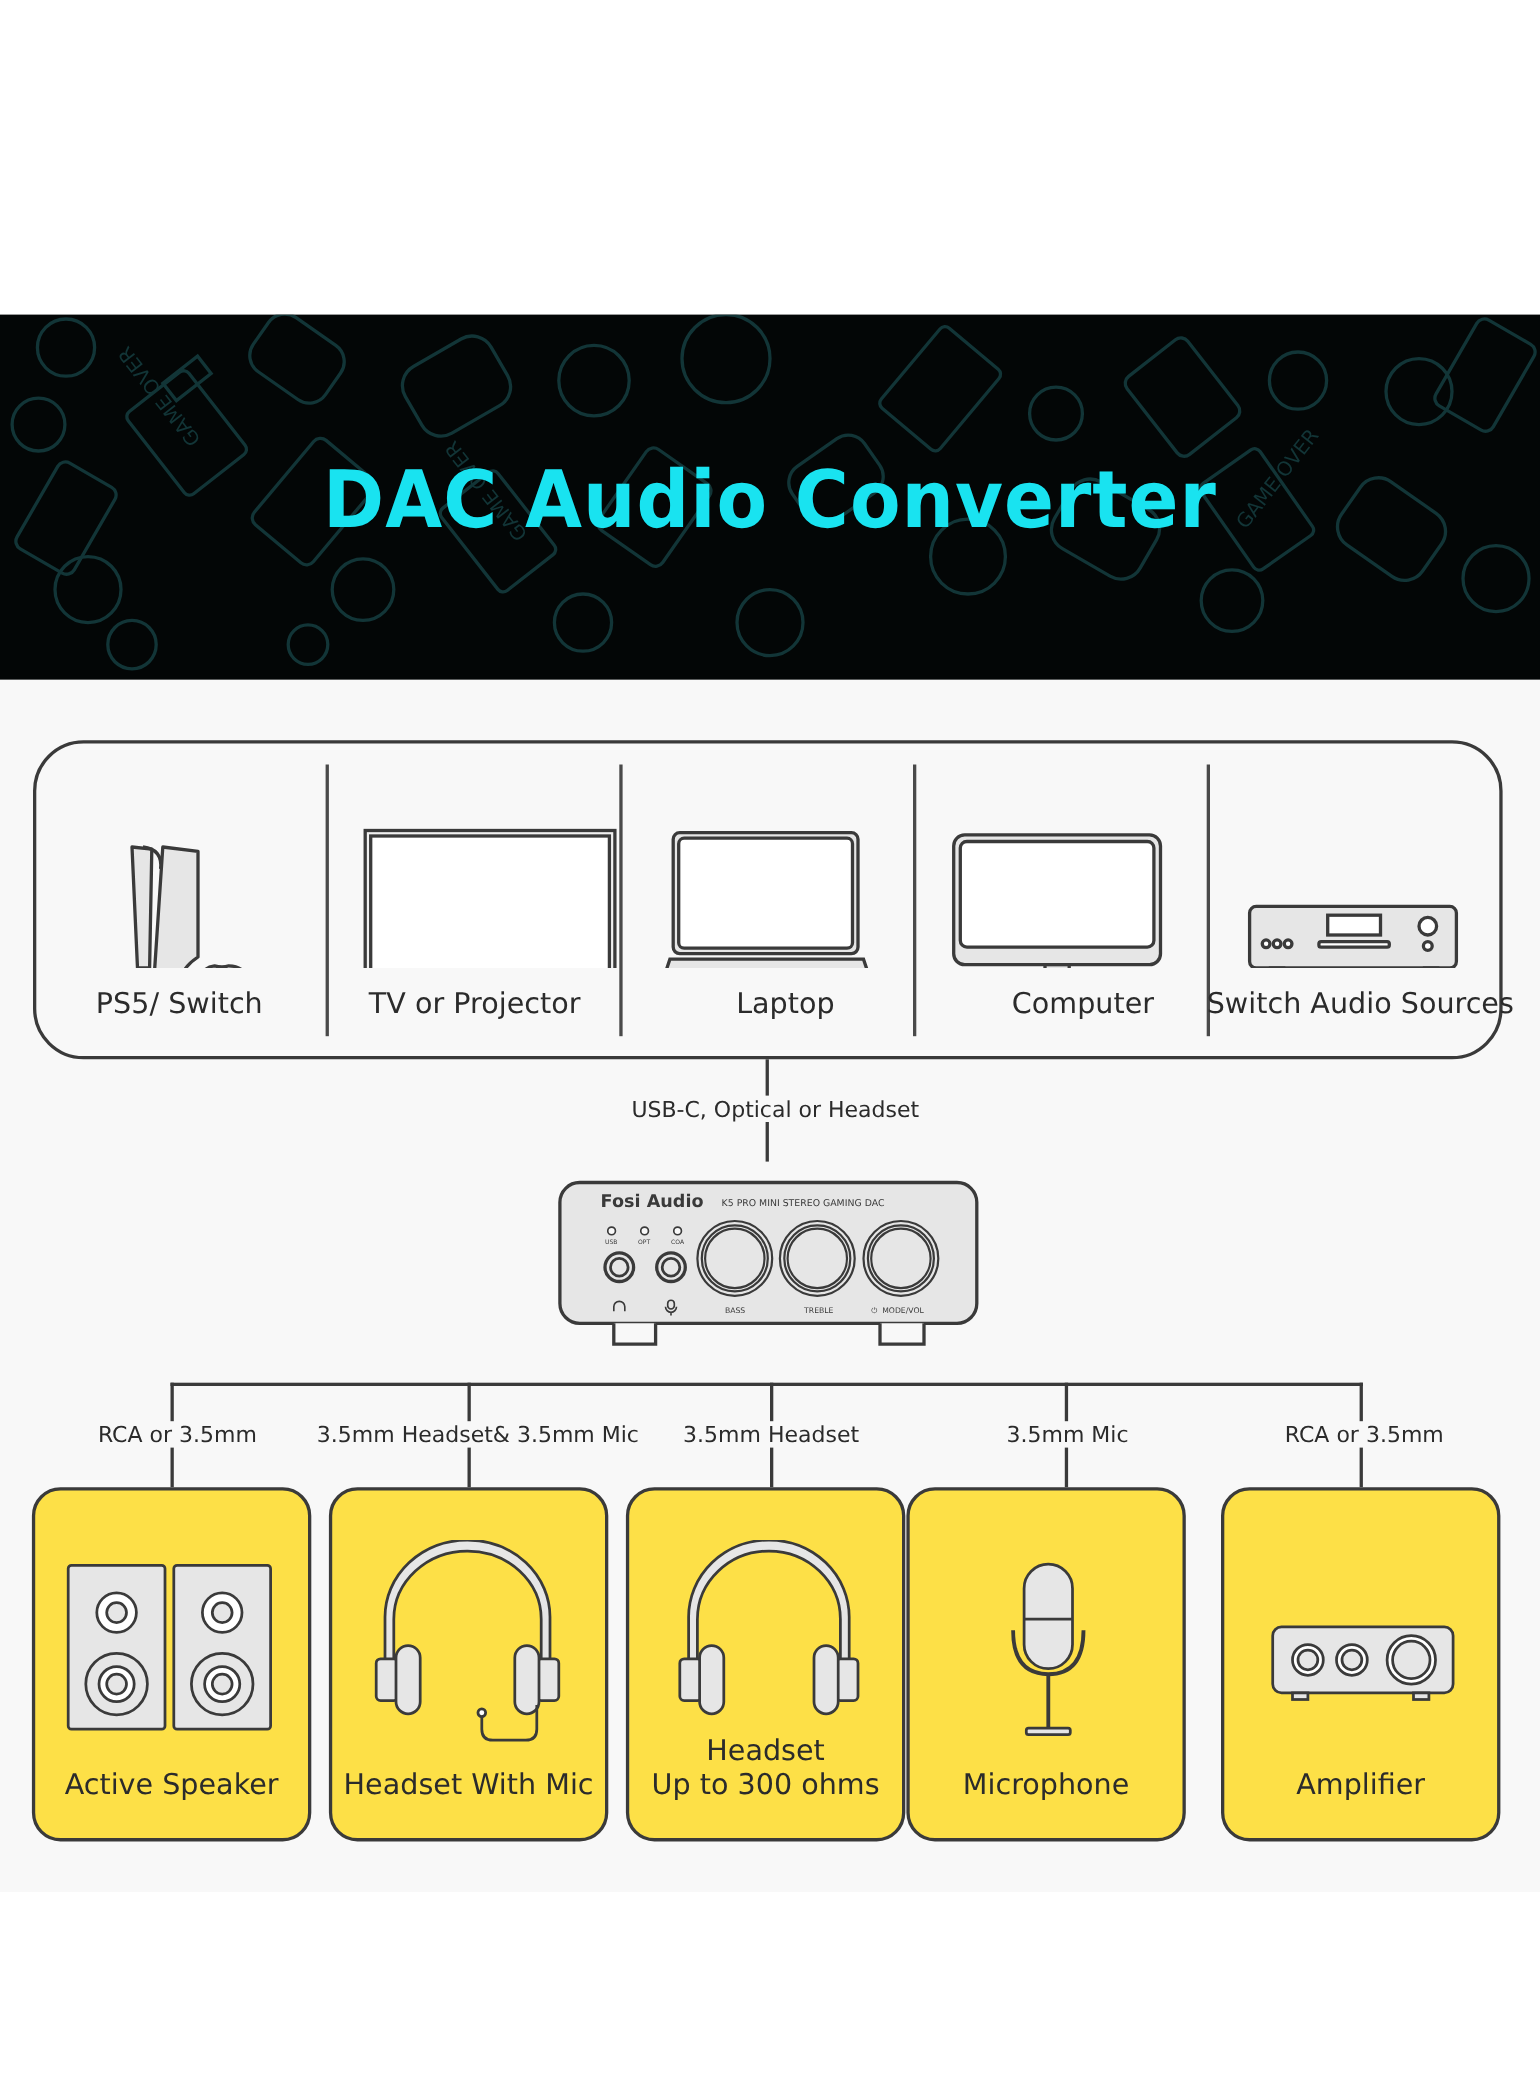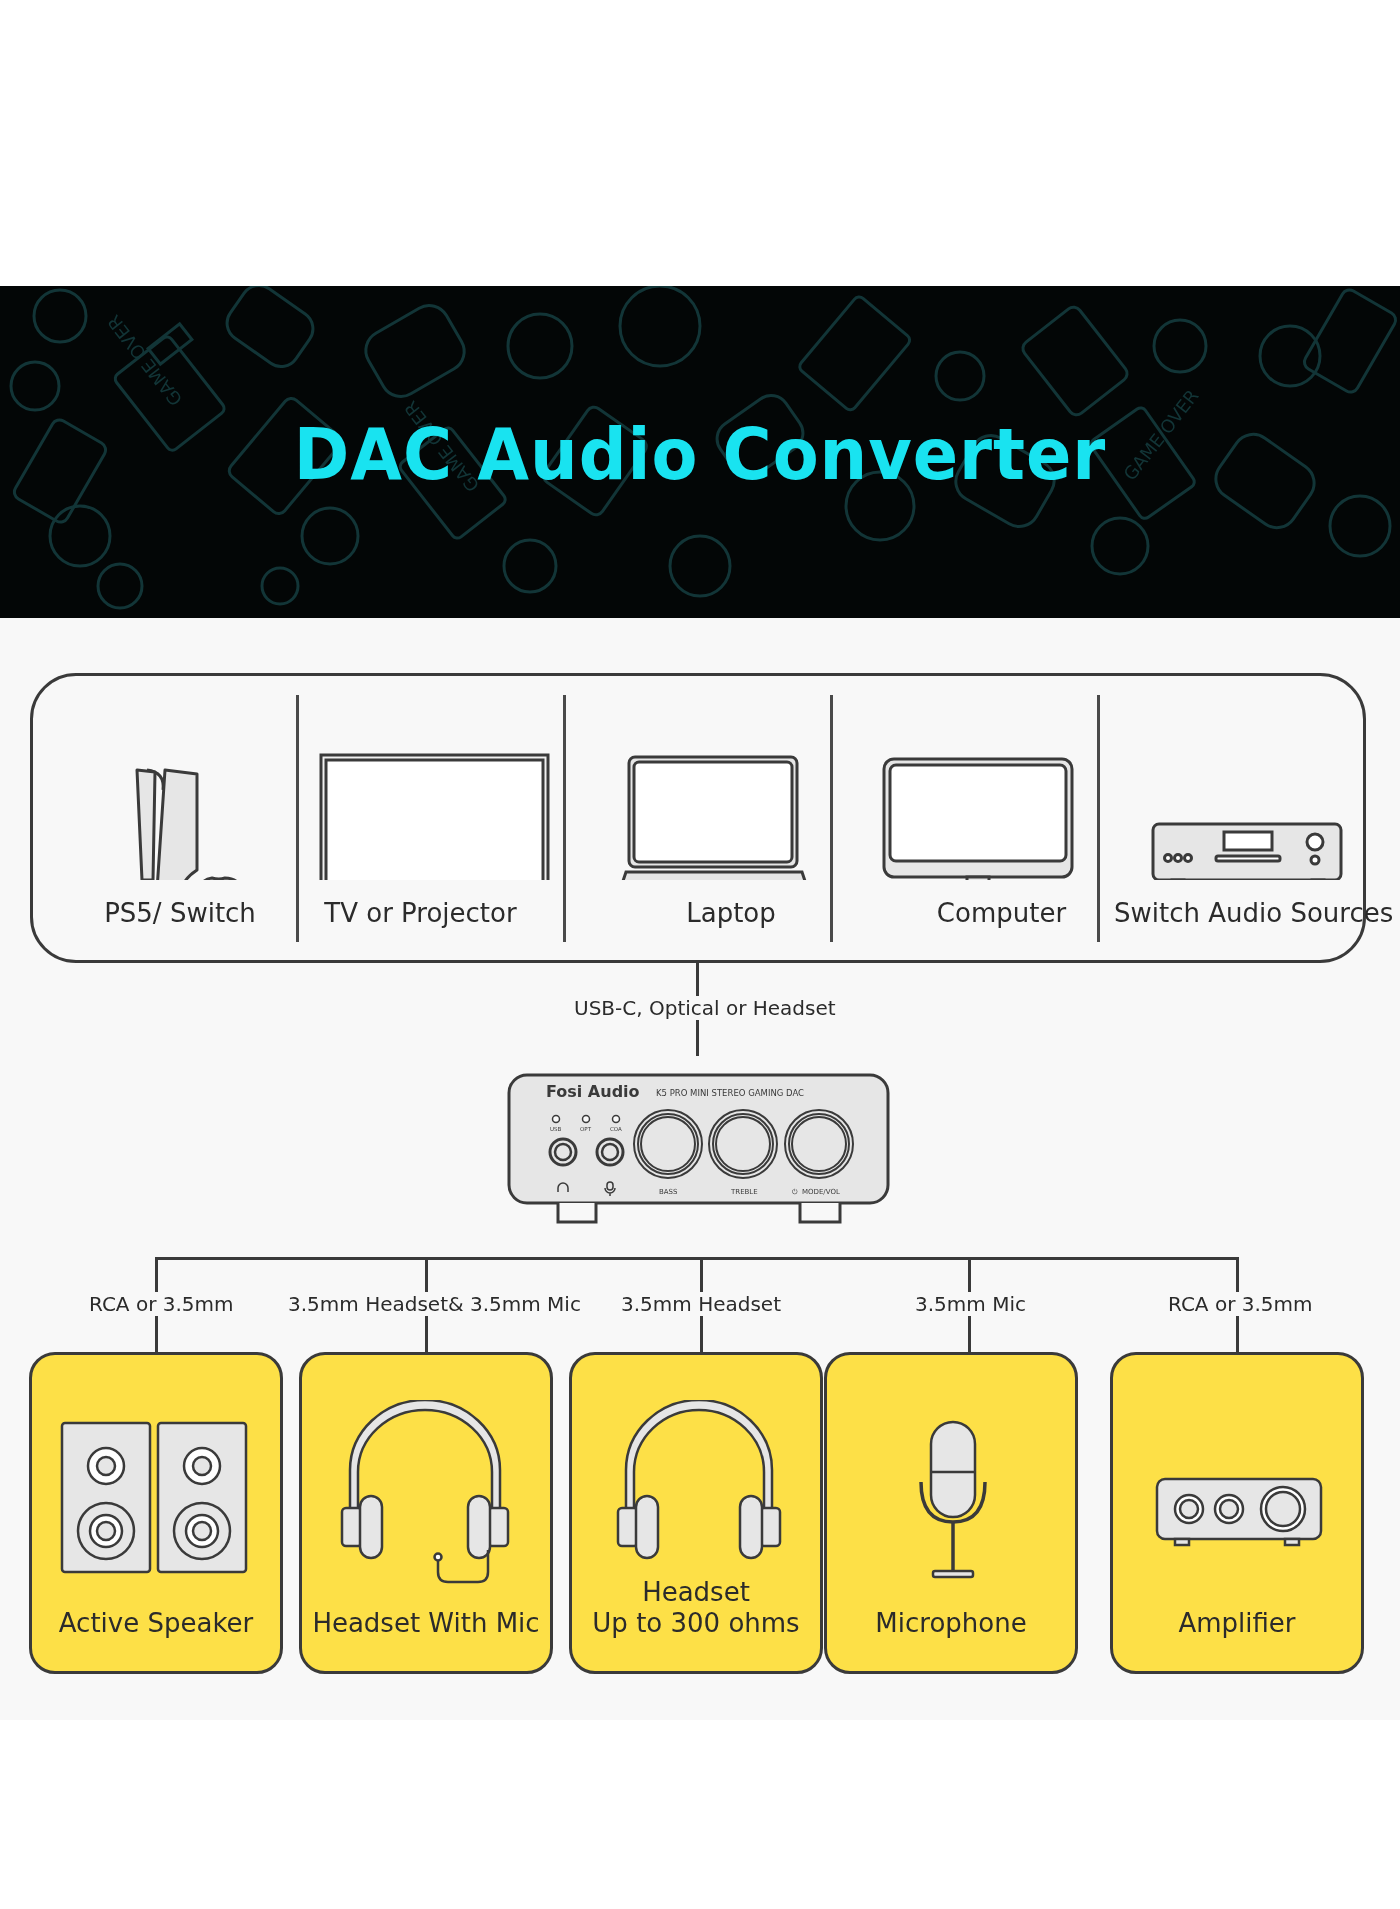--- a/index.html
+++ b/index.html
@@ -7,21 +7,21 @@
          font-family:"DejaVu Sans", "Liberation Sans", sans-serif; color:#2b2b2b; }
   .banner { position:absolute; left:0; top:286px; width:1400px; height:332px; background:#030606; overflow:hidden; }
   .banner svg.pattern { position:absolute; left:0; top:0; }
   .banner-title { position:absolute; left:0; right:0; top:412px; text-align:center; margin-top:-286px;
                   font-family:"DejaVu Sans", sans-serif; font-weight:bold; font-size:72px; letter-spacing:1px;
                   color:#19e3f0; transform:scaleX(0.93); }
   .panel { position:absolute; left:0; top:618px; width:1400px; height:1102px; background:#f8f8f8; }
   .frame { position:absolute; border:3px solid #3a3a3a; background:transparent; box-sizing:border-box; }
   .src-frame { left:30px; top:673px; width:1336px; height:290px; border-radius:46px; }
   .divider { position:absolute; width:3px; background:#4a4a4a; top:695px; height:247px; }
-  .src-cell { position:absolute; top:680px; height:270px; text-align:center;margin-left:17px; }
+  .src-cell { position:absolute; top:680px; height:270px; text-align:center; }
   .src-label { position:absolute; left:0; right:0; top:218px; font-size:26px; color:#2b2b2b; white-space:nowrap; }
   .src-icon { position:absolute; left:0; right:0; top:50px; height:150px; }
   .line { position:absolute; background:#3a3a3a; }
   .conn-label { position:absolute; font-size:20px; color:#2b2b2b; background:#f8f8f8; white-space:nowrap; padding:0 2px; }
   .out-card { position:absolute; top:1352px; width:254px; height:322px; border:3px solid #3a3a3a; border-radius:26px; box-sizing:border-box; background:#fde047; }
   .out-icon { position:absolute; left:0; right:0; top:45px; height:190px; }
   .out-label { position:absolute; left:0; right:0; bottom:32px; text-align:center; font-size:26px; color:#2b2b2b; line-height:31px; }
   .dac { position:absolute; left:506px; top:1072px; width:385px; height:152px; }
 </style>
 </head>
@@ -84,21 +84,21 @@
     <g stroke="#3a3a3a" stroke-width="3" fill="#e6e6e6" stroke-linejoin="round">
       <path d="M90 40 L108 42 L106 150 L95 150 Z"></path>
       <path d="M100 40 Q118 42 116 60" fill="none"></path>
       <path d="M118 40 L150 44 L150 140 Q138 148 136 156 L110 160 Z"></path>
       <path d="M152 170 Q150 150 165 148 Q172 150 178 148 Q195 148 196 168 Q198 180 188 178 L182 168 L162 168 L158 178 Q150 180 152 170 Z"></path>
     </g>
   </svg>
   <div class="src-label">PS5/ Switch</div>
 </div>
 
-<div class="src-cell" style="left:284px;width:239px">
+<div class="src-cell" style="left:312px;width:239px">
   <svg class="src-icon" viewBox="0 0 267 150" width="267" height="150">
     <g stroke="#3a3a3a" stroke-width="3" fill="none">
       <rect x="20" y="25" width="227" height="132" fill="#f0f0f0"></rect>
       <rect x="25" y="30" width="217" height="122" fill="#ffffff"></rect>
       <path d="M36 175 L50 163 L66 175 M40 175 L50 167 L62 175"></path>
       <path d="M198 175 L212 163 L228 175 M202 175 L212 167 L224 175"></path>
     </g>
   </svg>
   <div class="src-label">TV or Projector</div>
 </div>

